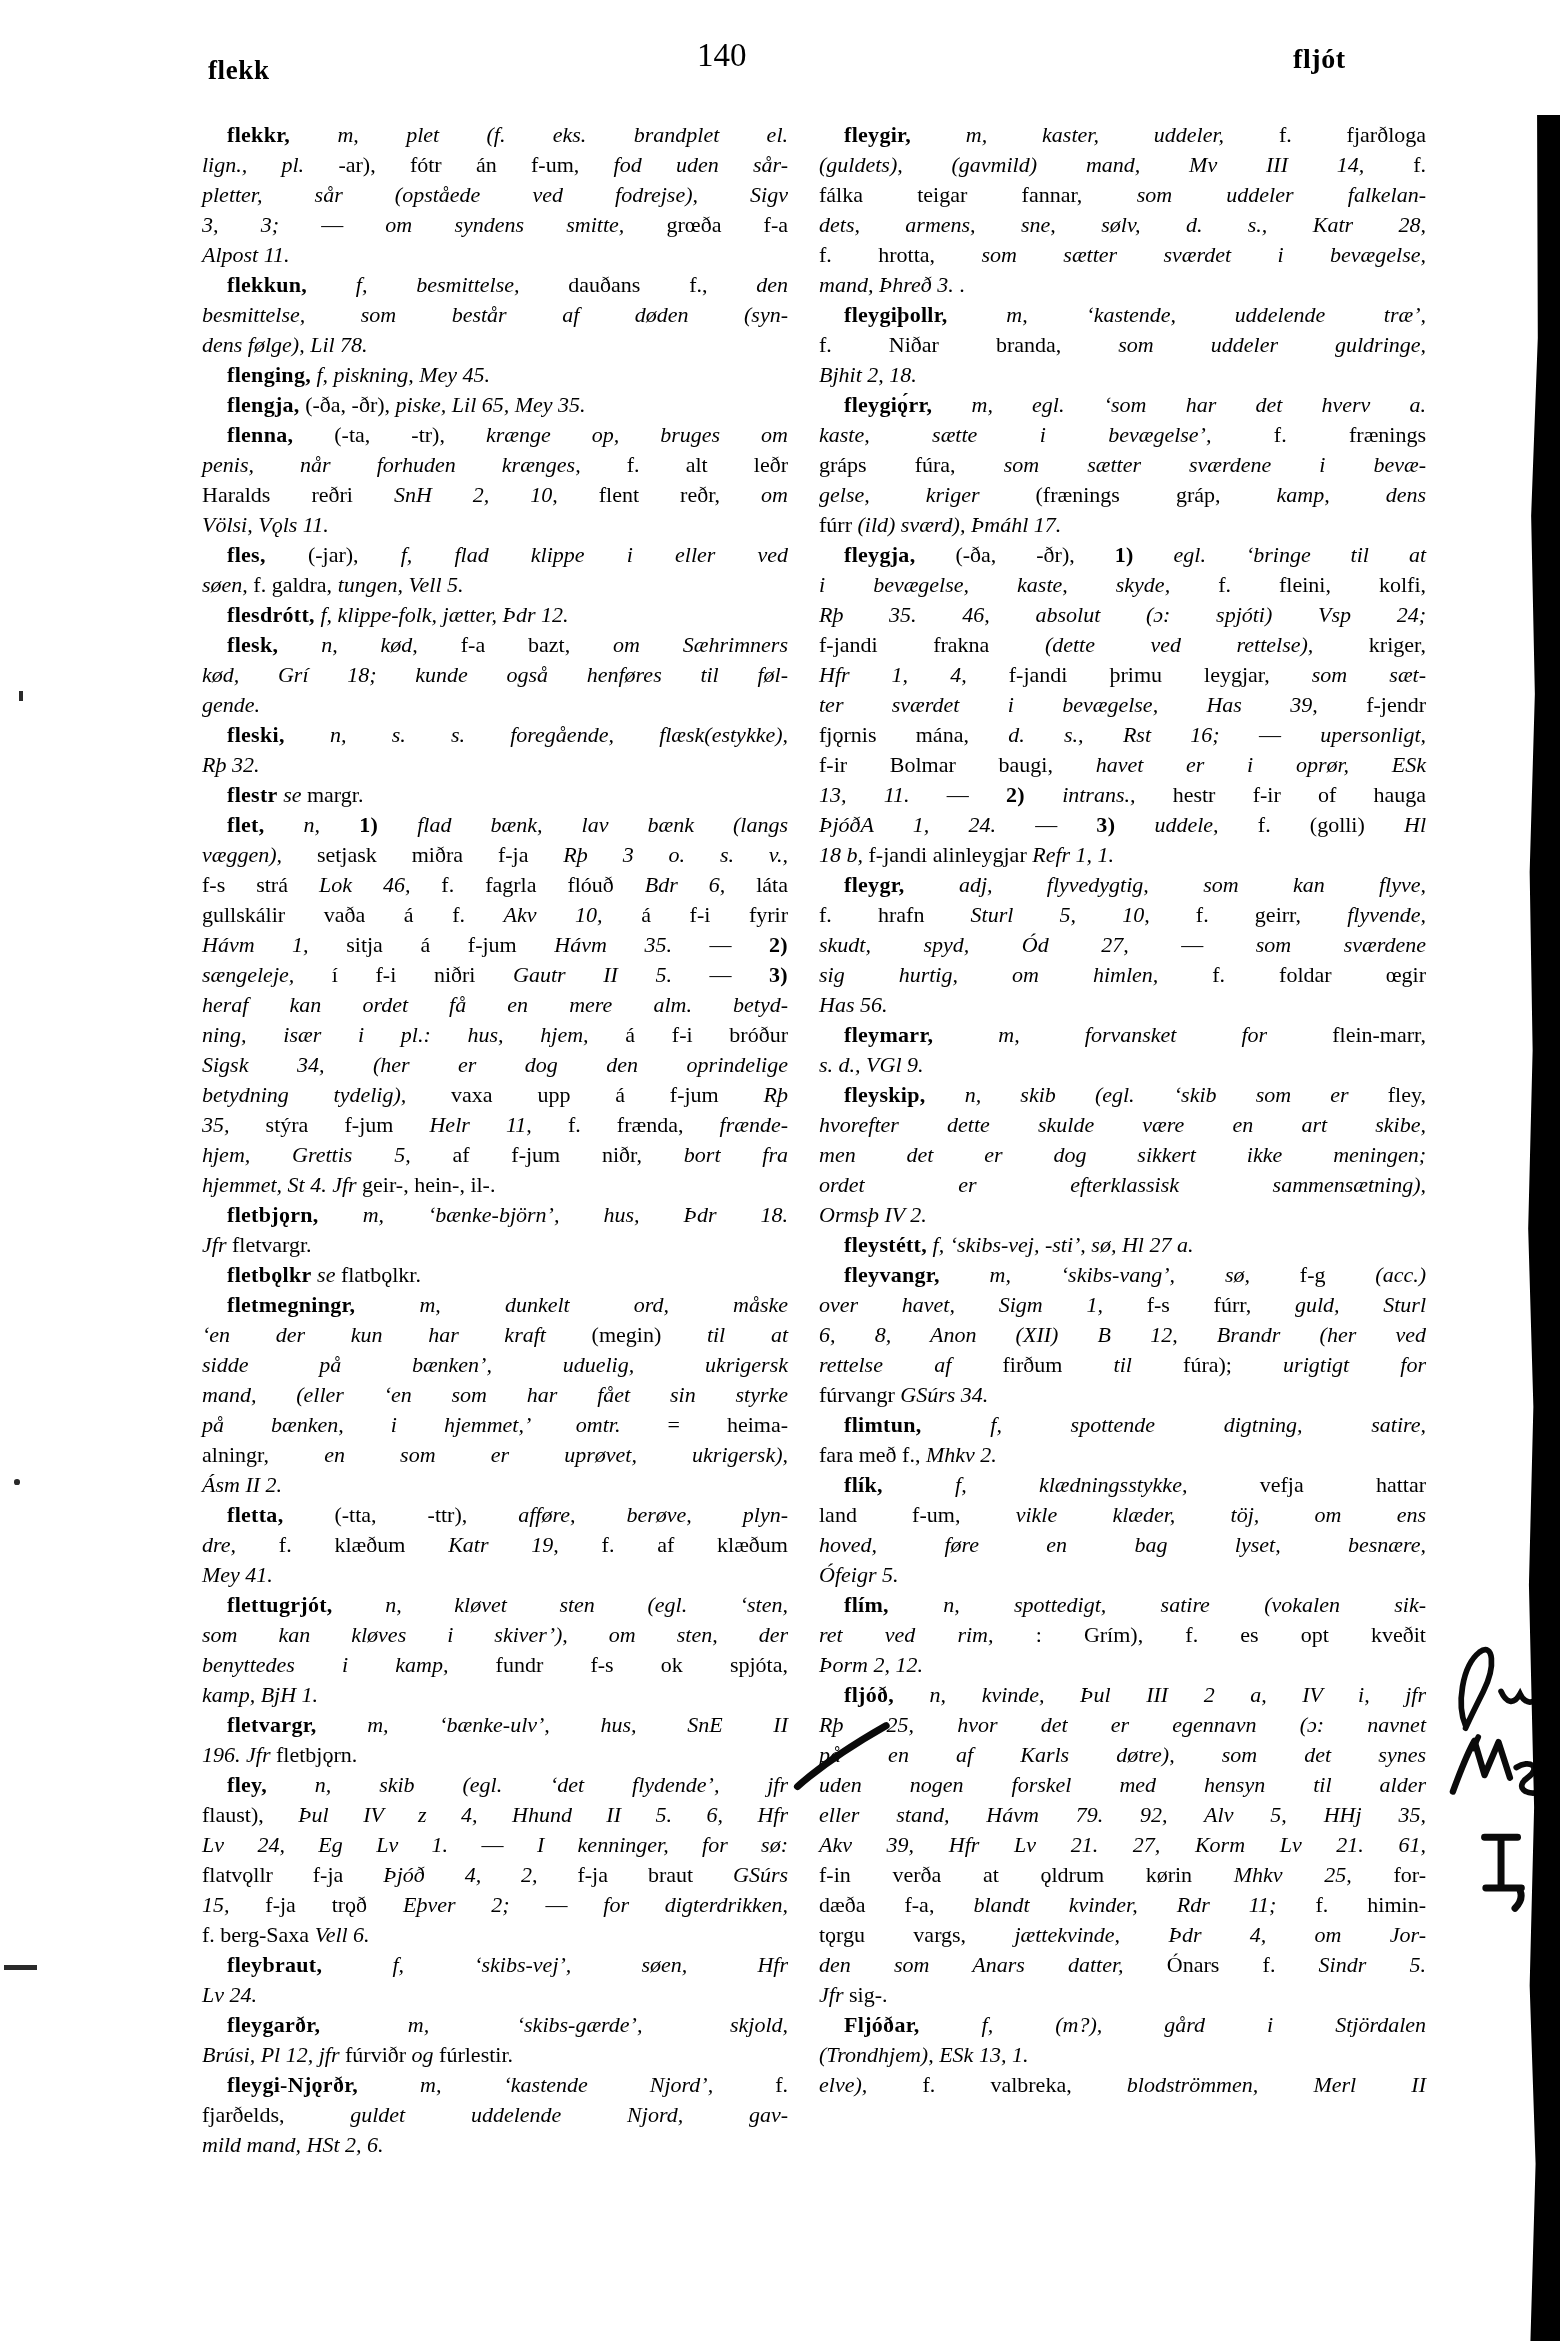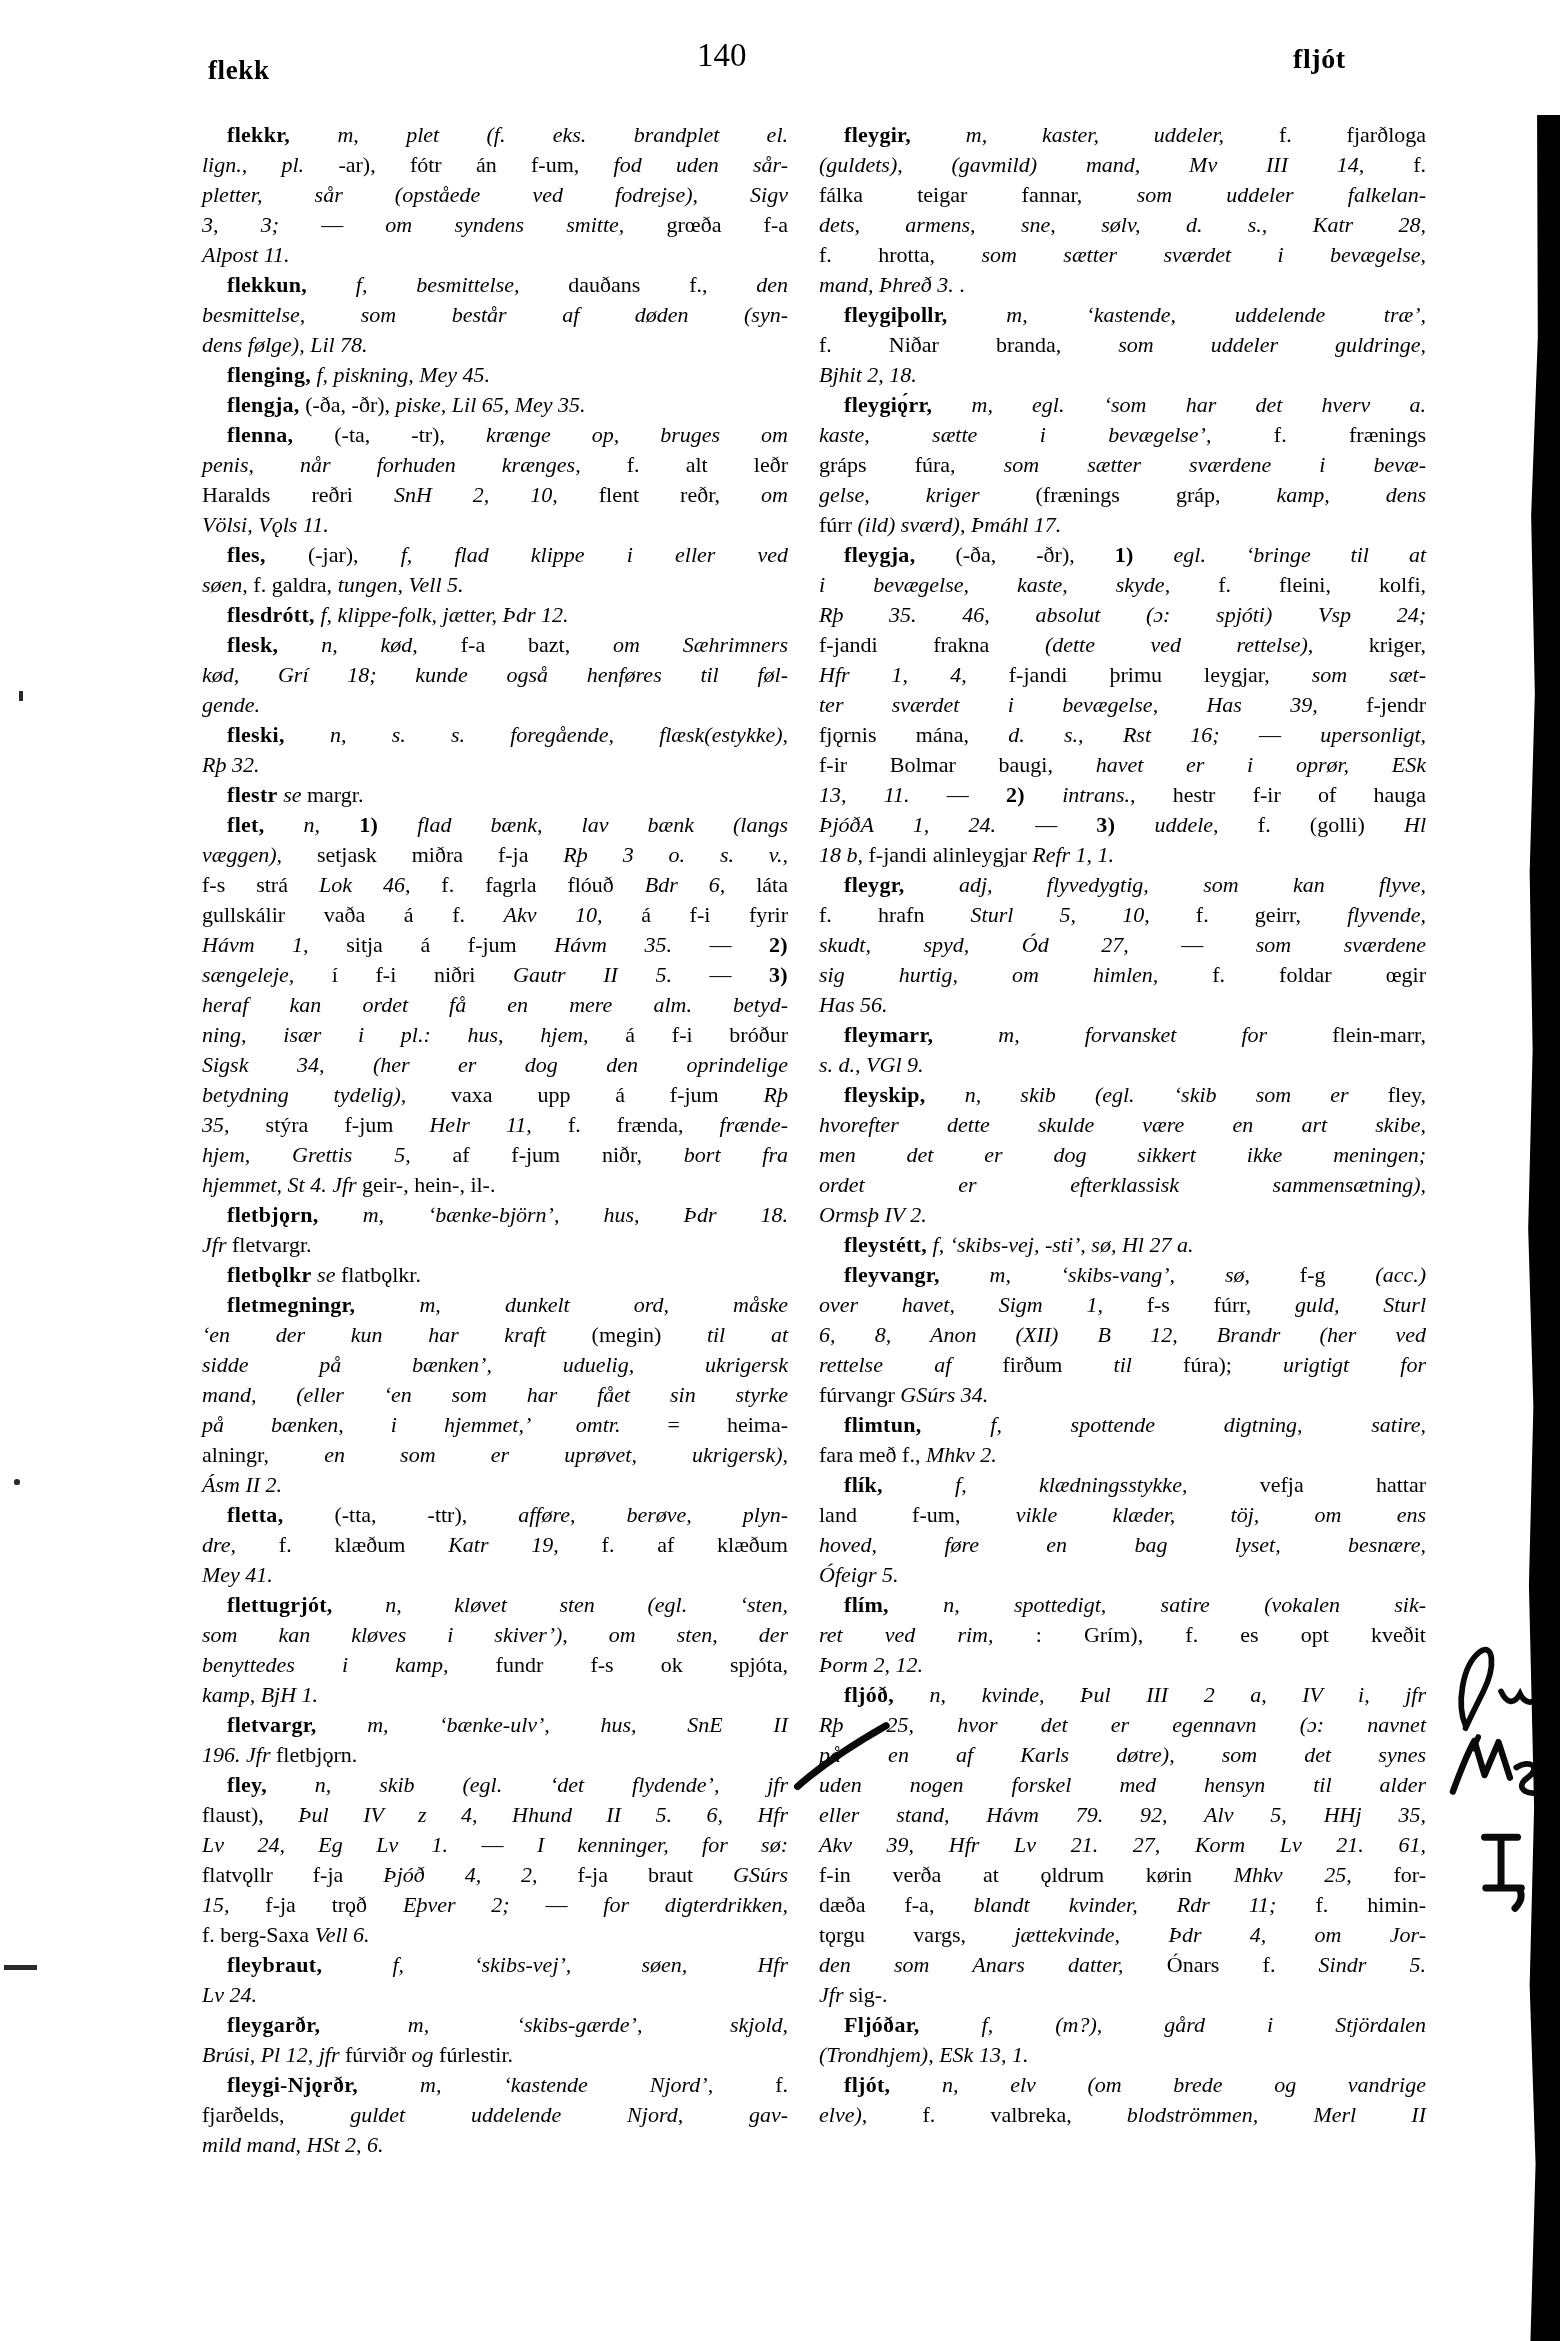--- a/index.html
+++ b/index.html
@@ -184,21 +184,20 @@
       <div class="line"><i>uden nogen forskel med hensyn til alder</i></div>
       <div class="line"><i>eller stand, Hávm 79. 92, Alv 5, HHj 35,</i></div>
       <div class="line"><i>Akv 39, Hfr Lv 21. 27, Korm Lv 21. 61,</i></div>
       <div class="line">f-in verða at ǫldrum kørin <i>Mhkv 25,</i> for-</div>
       <div class="line">dæða f-a, <i>blandt kvinder, Rdr 11;</i> f. himin-</div>
       <div class="line">tǫrgu vargs, <i>jættekvinde, Þdr 4, om Jor-</i></div>
       <div class="line"><i>den som Anars datter,</i> Ónars f. <i>Sindr 5.</i></div>
       <div class="line endline"><i>Jfr</i> sig-.</div>
       <div class="line indent"><b>Fljóðar,</b> <i>f, (m?), gård i Stjördalen</i></div>
       <div class="line endline"><i>(Trondhjem), ESk 13, 1.</i></div>
-      <div class="line indent"><b>fljót,</b> <i>n, elv (om brede og vandrige</i></div>
       <div class="line"><i>elve),</i> f. valbreka, <i>blodströmmen, Merl II</i></div>
     </div>
 
   <div class="speck" style="left:19px;top:691px;width:4.4px;height:10px;"></div>
   <div class="speck" style="left:14px;top:1479px;width:5.7px;height:5.7px;border-radius:50%;"></div>
   <div class="speck" style="left:3.8px;top:1965px;width:33px;height:5px;"></div>
 
   <svg class="annot" width="1560" height="2342" viewBox="0 0 2461 3694">
 
     <path d="M1258 2818 C1290 2790 1340 2755 1398 2722" stroke="#0a0a0a" stroke-width="11" fill="none" stroke-linecap="round"></path>

